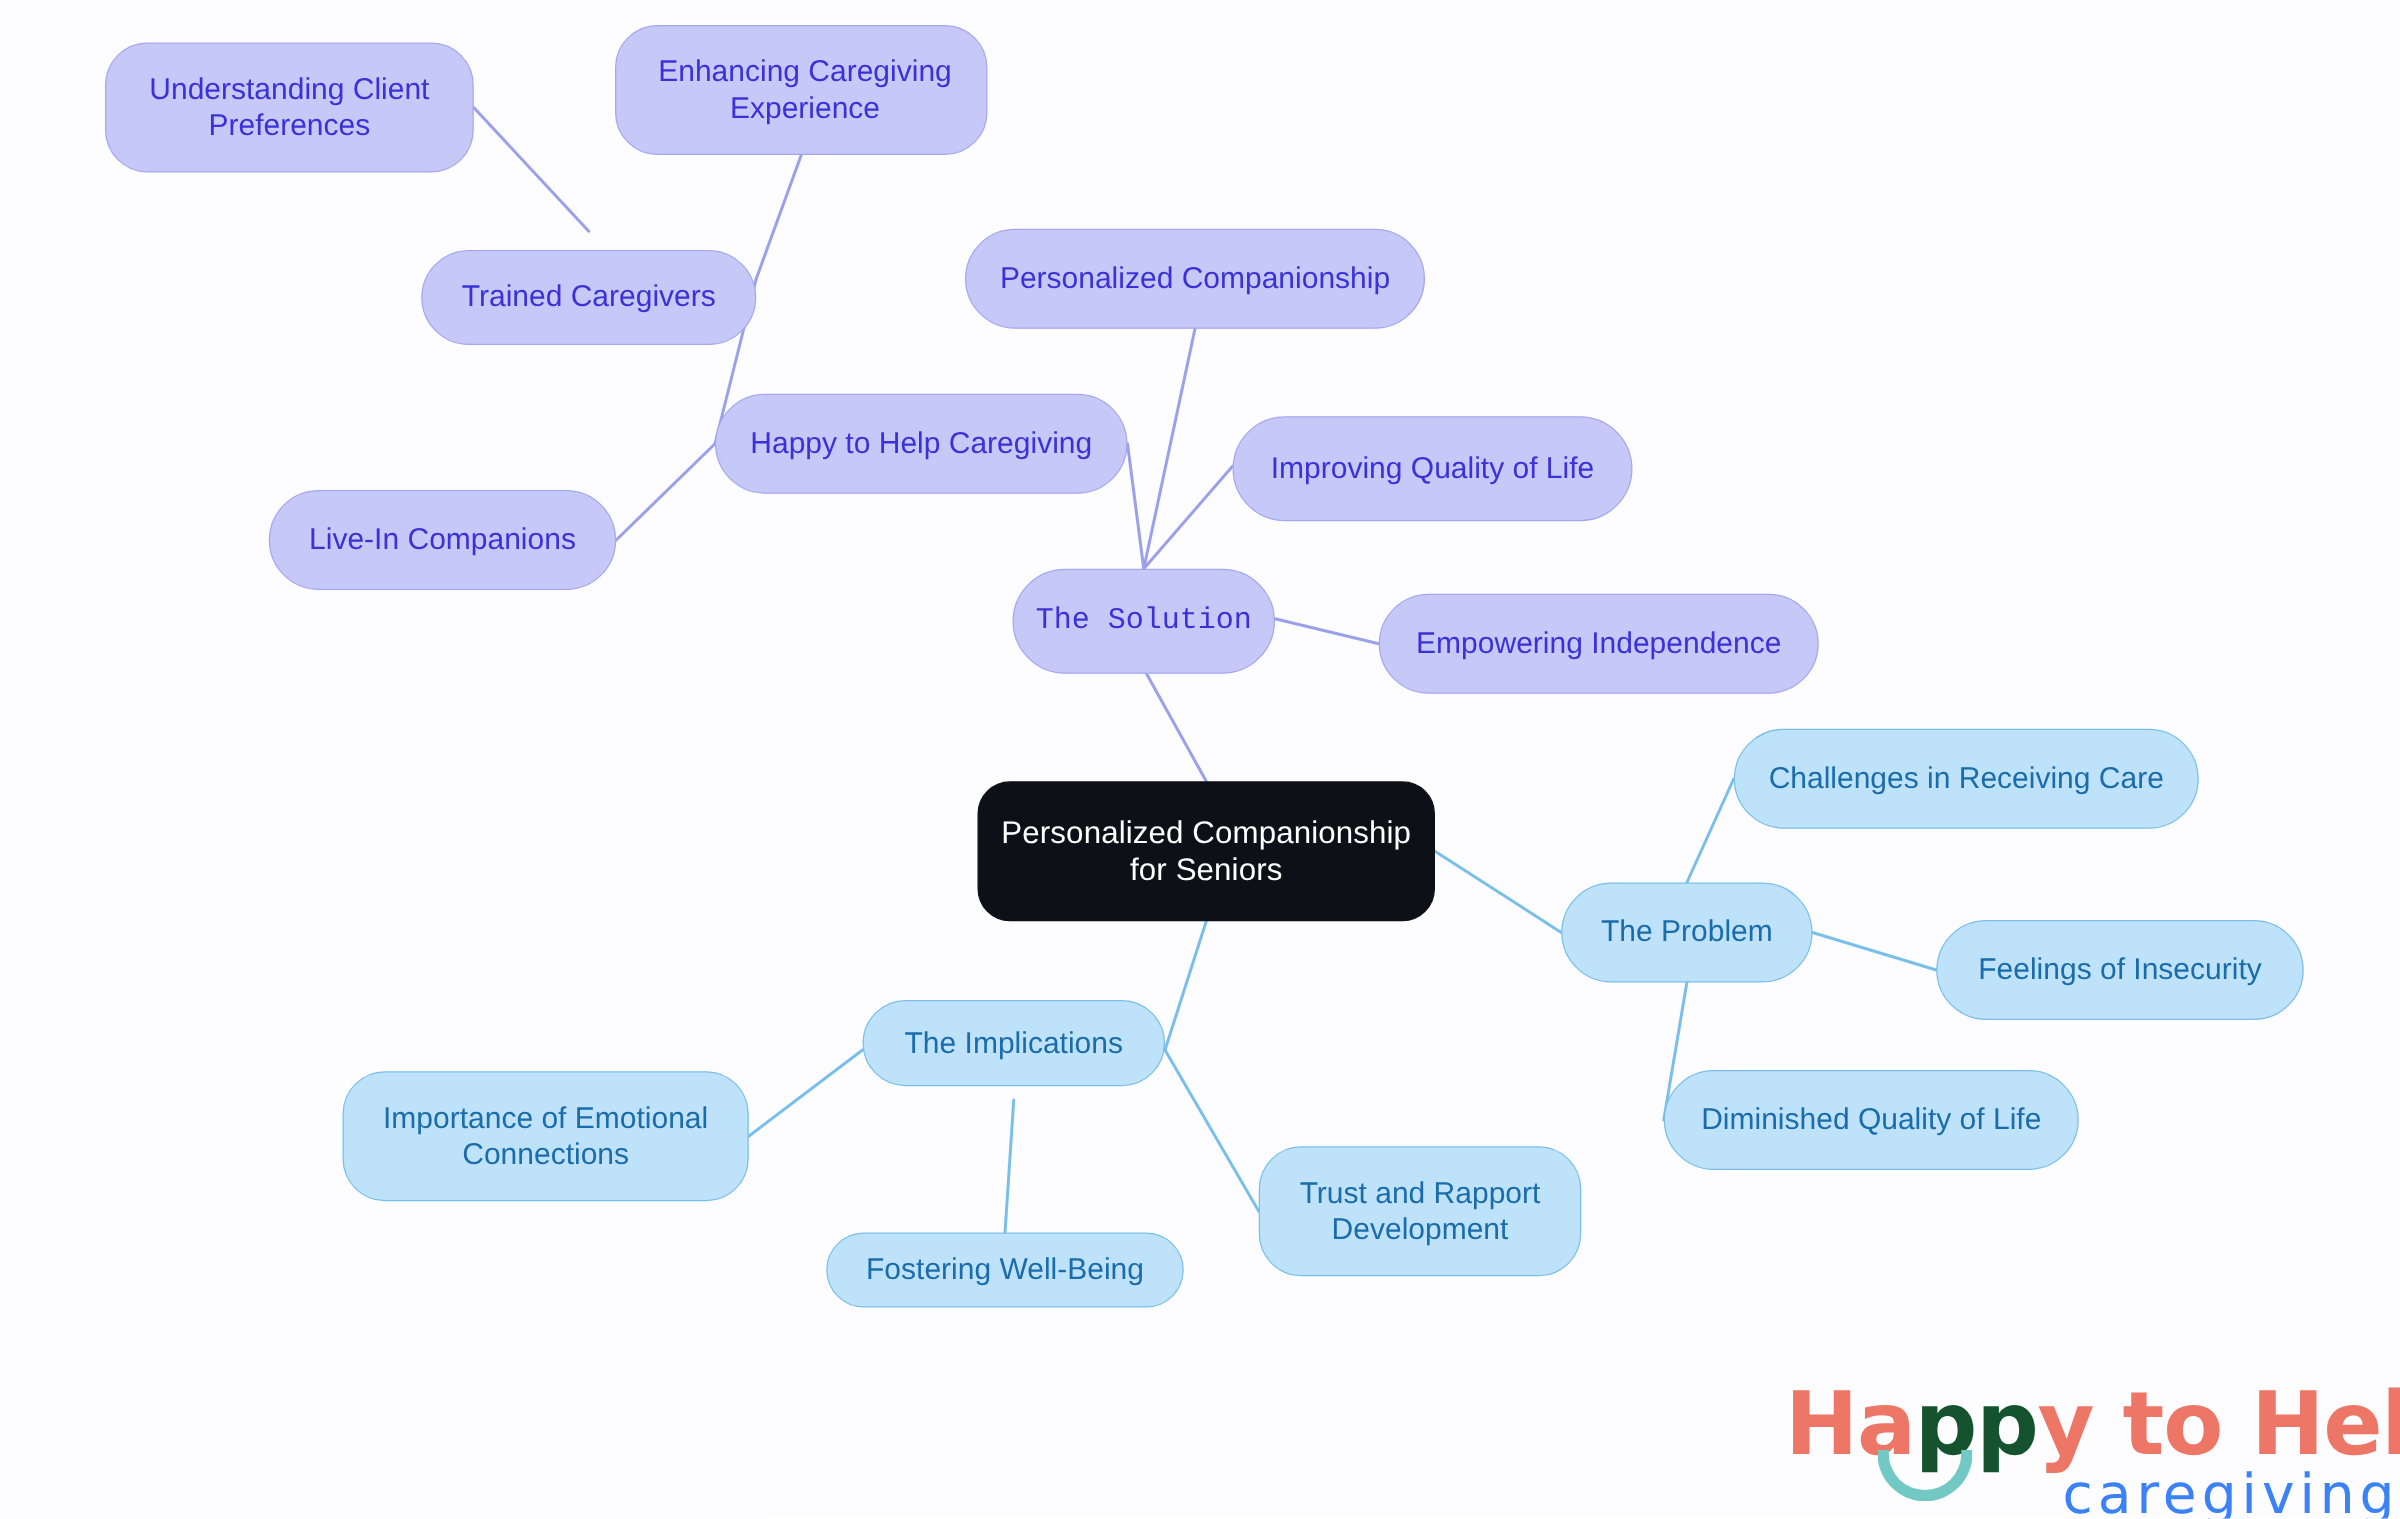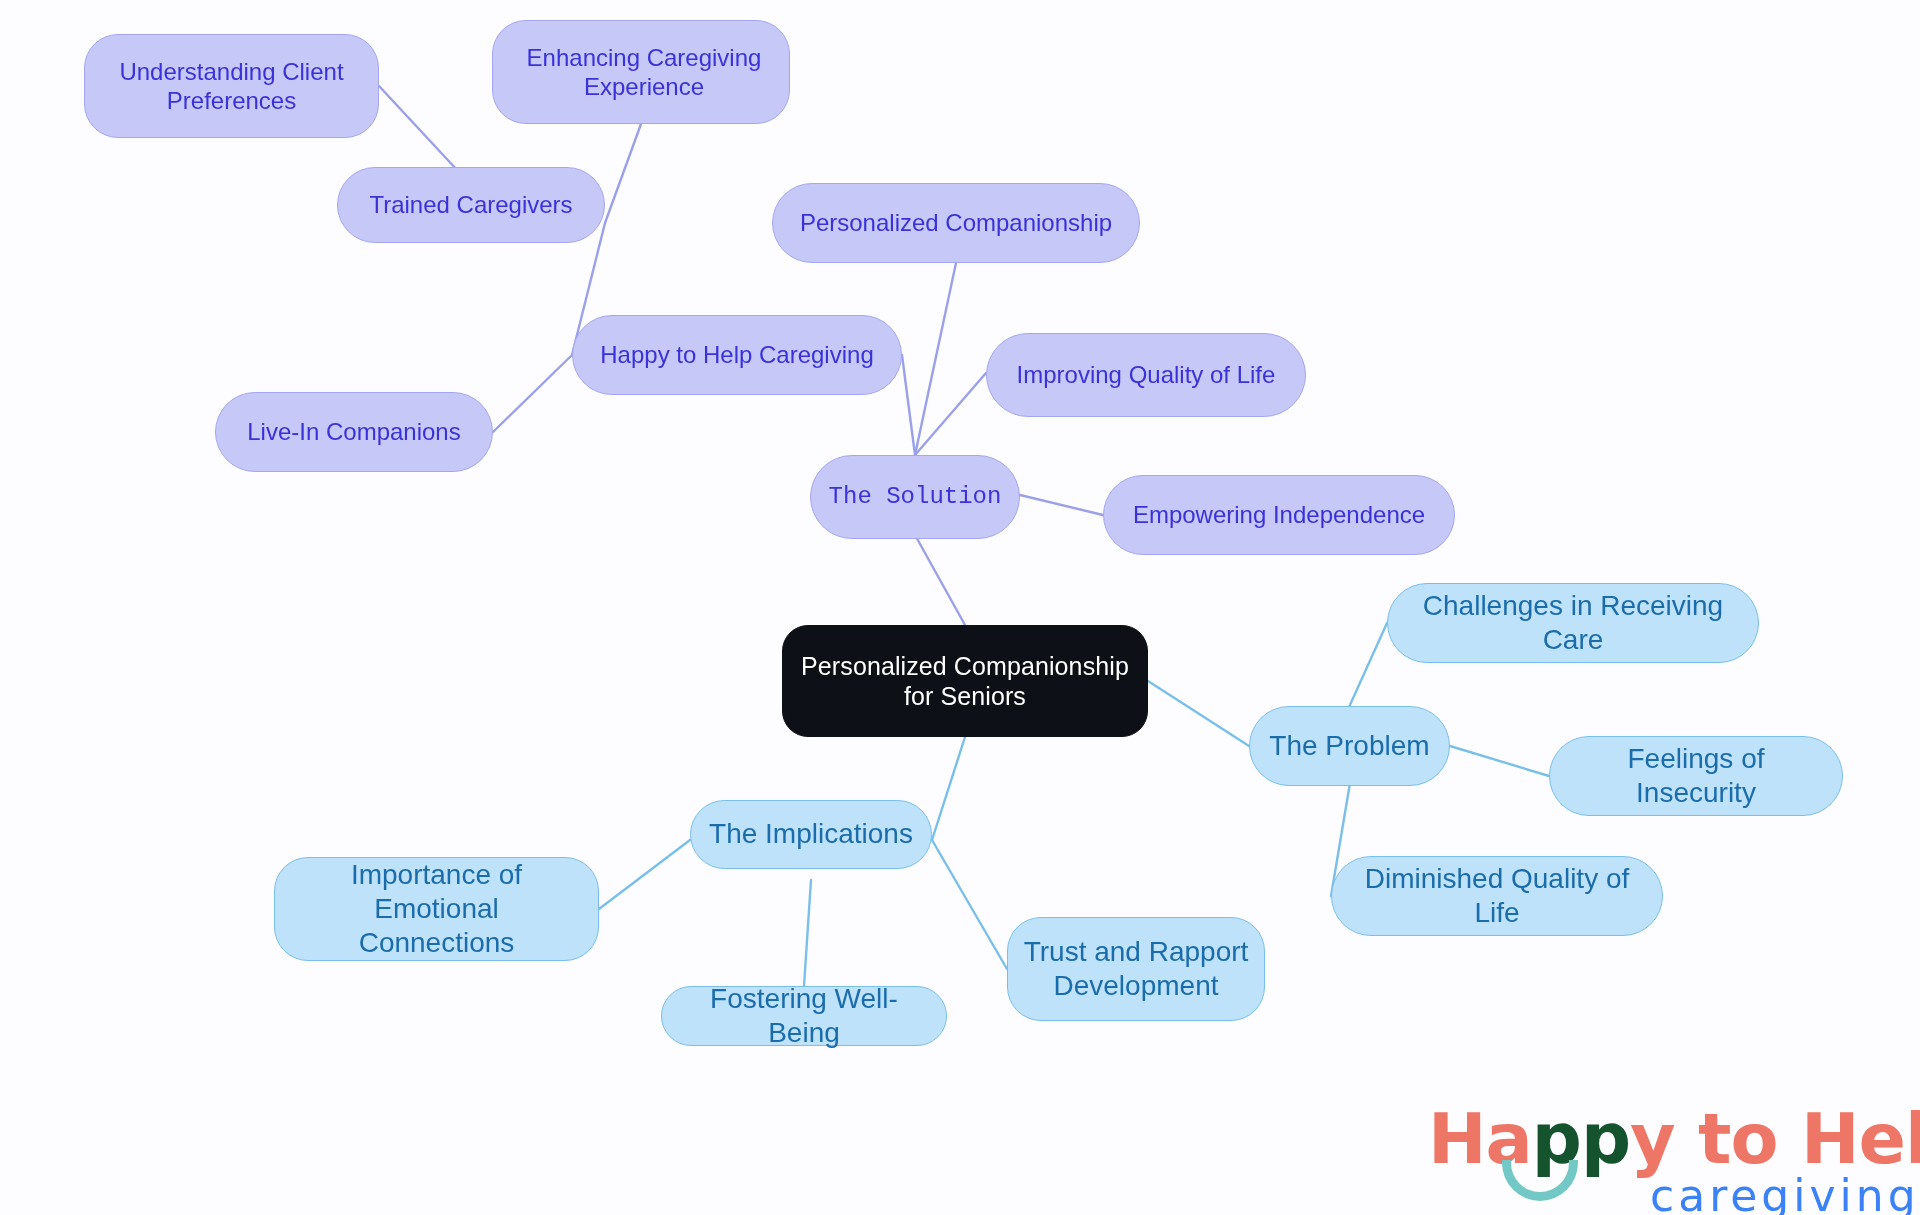--- a/index.html
+++ b/index.html
@@ -49,21 +49,21 @@
     border-color: #a3a7ef;
     color: #3a32d8;
     border-radius: 999px;
     font-size: 24px;
   }
   .node.blue {
     background: #bfe2fb;
     border-color: #79bfe9;
     color: #1a6cab;
     border-radius: 999px;
-    font-size: 28px;
+    font-size: 24px;
   }
   .node.multiline {
     border-radius: 34px;
   }
 
   
   #logo {
     position: absolute;
     left: 1428px;
     top: 1098px;
@@ -129,21 +129,21 @@
   <div id="nodes-layer">
       <div class="node root" style="left: 782px; top: 625px; width: 366px; height: 112px;">Personalized Companionship
 for Seniors</div>
       <div class="node purple" style="left: 810px; top: 455px; width: 210px; height: 84px; font-family: Liberation Mono, monospace;">The Solution</div>
       <div class="node blue" style="left: 1249px; top: 706px; width: 201px; height: 80px;">The Problem</div>
       <div class="node blue" style="left: 690px; top: 800px; width: 242px; height: 69px;">The Implications</div>
       <div class="node purple" style="left: 572px; top: 315px; width: 330px; height: 80px;">Happy to Help Caregiving</div>
       <div class="node purple" style="left: 772px; top: 183px; width: 368px; height: 80px;">Personalized Companionship</div>
       <div class="node purple" style="left: 986px; top: 333px; width: 320px; height: 84px;">Improving Quality of Life</div>
       <div class="node purple" style="left: 1103px; top: 475px; width: 352px; height: 80px;">Empowering Independence</div>
-      <div class="node purple" style="left: 337px; top: 167px; width: 268px; height: 76px; text-align: center;">Trained Caregivers</div>
+      <div class="node purple" style="left: 337px; top: 200px; width: 268px; height: 76px; text-align: center;">Trained Caregivers</div>
       <div class="node purple" style="left: 215px; top: 392px; width: 278px; height: 80px;">Live-In Companions</div>
       <div class="node purple multiline" style="left: 84px; top: 34px; width: 295px; height: 104px;">Understanding Client
 Preferences</div>
       <div class="node purple multiline" style="left: 492px; top: 20px; width: 298px; height: 104px; padding-left: 20px;">Enhancing Caregiving
 Experience</div>
       <div class="node blue" style="left: 1387px; top: 583px; width: 372px; height: 80px;">Challenges in Receiving Care</div>
       <div class="node blue" style="left: 1549px; top: 736px; width: 294px; height: 80px;">Feelings of Insecurity</div>
       <div class="node blue" style="left: 1331px; top: 856px; width: 332px; height: 80px;">Diminished Quality of Life</div>
       <div class="node blue multiline" style="left: 274px; top: 857px; width: 325px; height: 104px;">Importance of Emotional
 Connections</div>

